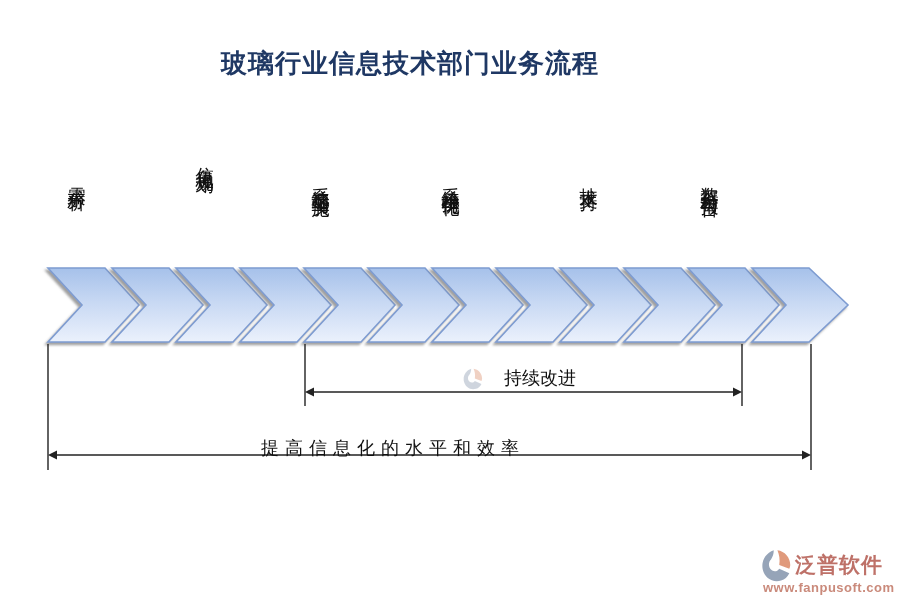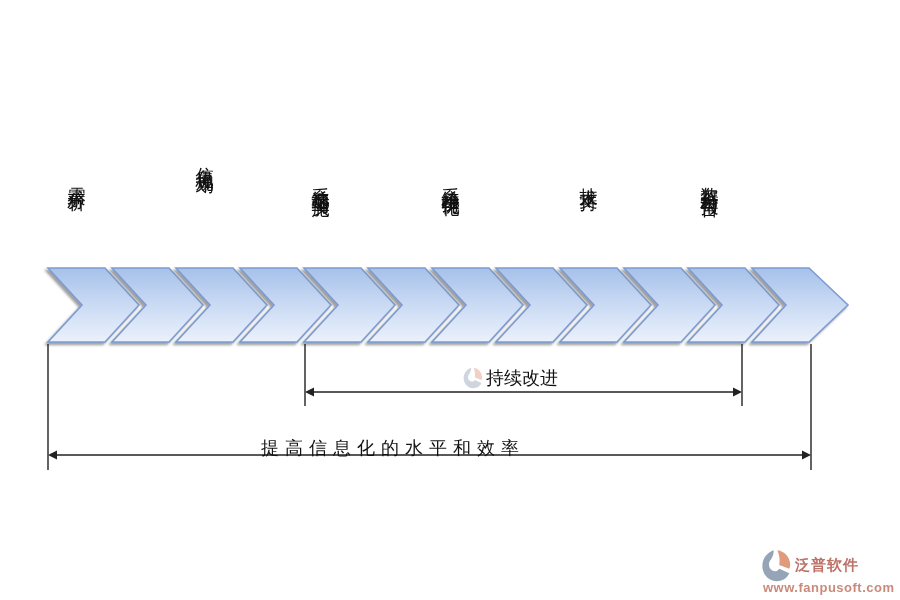--- a/index.html
+++ b/index.html
@@ -16,44 +16,45 @@
     position:absolute;transform:translateX(-50%);
     writing-mode:vertical-rl;text-orientation:mixed;
     font-size:18px;font-weight:500;letter-spacing:2px;line-height:1.38;
     color:var(--text-color,#111);white-space:normal;
   }
   #diagram{position:absolute;left:0;top:0;width:900px;height:600px;}
   .ann-text{
     position:absolute;color:var(--text-color,#111);font-size:18px;font-weight:500;
     white-space:nowrap;
   }
-  .ann1{left:462px;top:366px;display:flex;align-items:flex-start;gap:2px;}
+  .ann1{left:462px;top:366px;display:flex;align-items:center;gap:20px;}
   .ann2{left:393px;top:436px;transform:translateX(-50%);letter-spacing:6px;}
   .mini-mark{width:22px;height:23px;display:inline-block;opacity:.45;}
   .mini-mark svg,.brand-mark svg{width:100%;height:100%;display:block;}
   .mark-gray{fill:var(--mark-gray,#96A4B8);}
   .mark-salmon{fill:var(--mark-salmon,#E09A7C);}
   .brand{position:absolute;left:760px;top:547px;width:136px;}
   .brand-row{display:flex;align-items:center;gap:2px;}
   .brand-mark{width:33px;height:36px;flex:0 0 auto;}
   .brand-name{
-    font-size:15px;font-weight:600;letter-spacing:1px;white-space:nowrap;
+    font-size:21px;font-weight:600;letter-spacing:1px;white-space:nowrap;
     color:var(--brand-name-color,#BE7168);
   }
   .brand-url{
     font-family:Liberation Sans, sans-serif;font-weight:700;
     font-size:13px;letter-spacing:.5px;margin-top:-3px;padding-left:3px;
     color:var(--brand-url-color,#CA8A7B);white-space:nowrap;
   }
 </style>
 </head>
 <body>
 
 <div class="canvas">
 
+  <div class="title">玻璃行业信息技术部门业务流程</div>
 
   <div id="labels">
       <div class="step-label" style="left: 76px; height: 82px; top: 173px;">需求分析</div>
       <div class="step-label" style="left: 204px; height: 102px; top: 153px;">信息化规划</div>
       <div class="step-label" style="left: 320px; height: 82px; top: 173px;">系统选型与实施</div>
       <div class="step-label" style="left: 450px; height: 82px; top: 173px;">系统维护与优化</div>
       <div class="step-label" style="left: 588px; height: 82px; top: 173px;">技术支持</div>
       <div class="step-label" style="left: 709px; height: 82px; top: 173px;">数据分析与报告</div>
     </div>
 

